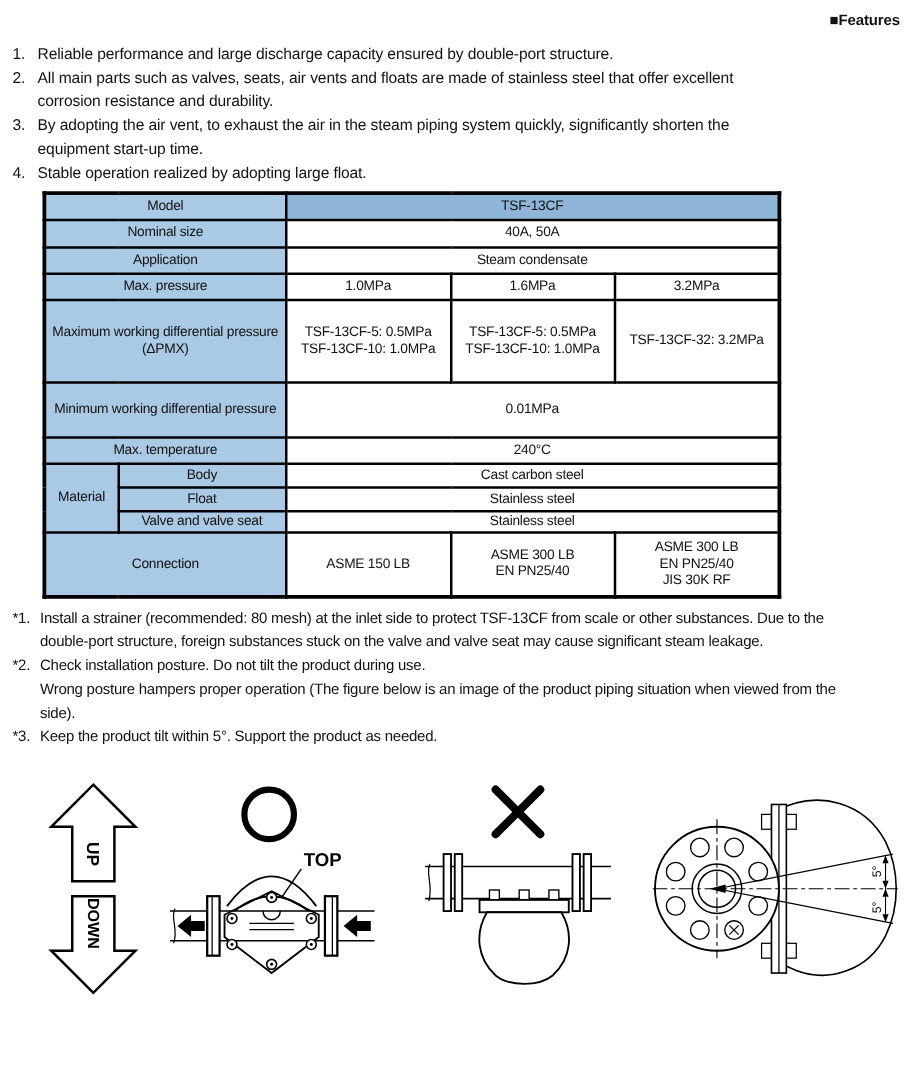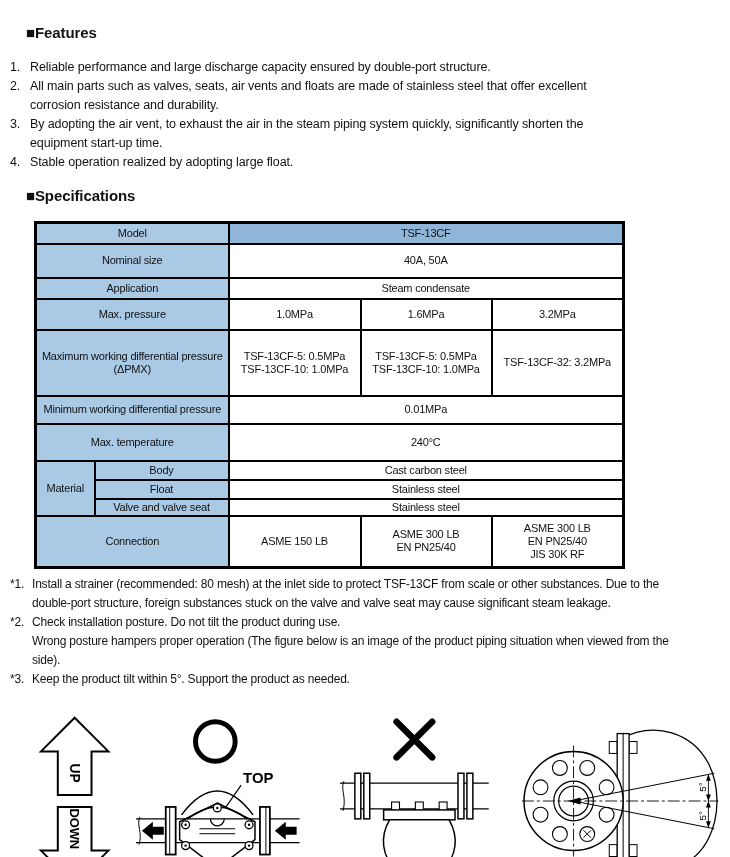--- a/index.html
+++ b/index.html
@@ -1,19 +1,19 @@
 <!DOCTYPE html>
 <html style="--hdr-bg: #a9c9e4; --model-bg: #8fb6d8;"><head>
 <meta charset="utf-8">
 <style>
   html,body { margin:0; padding:0; background:#fff; }
   body { width:730px; min-height:857px; font-family:"Liberation Sans",sans-serif; color:#121212; }
   .page { padding:7px 10px 0 10px; }
 
-  .sec-heading { font-size:15px; font-weight:bold; margin:16px; letter-spacing:-0.1px; line-height:19px; }
+  .sec-heading { font-size:12px; font-weight:bold; margin:0; letter-spacing:-0.1px; line-height:19px;text-align:right; }
 
   .list { margin-top:8px; }
   .li { display:flex; font-size:12.5px; line-height:19px; letter-spacing:-0.1px; }
   .li .num { width:20px; flex:none; }
   .li .txt { flex:1; }
   .pre { white-space:pre-line; }
 
   .spec-heading { margin-top:14px; }
 
   table.spec { border-collapse:collapse; table-layout:fixed; width:588px; margin:5px 0 0 24px; border:3px solid #000; }
@@ -56,63 +56,62 @@
       <span class="num">3.</span>
       <span class="txt pre">By adopting the air vent, to exhaust the air in the steam piping system quickly, significantly shorten the
 equipment start-up time.</span>
     </div>
     <div class="li">
       <span class="num">4.</span>
       <span class="txt pre">Stable operation realized by adopting large float.</span>
     </div>
   </div>
 
-  <h2 class="sec-heading spec-heading">■Specifications</h2>
 
   <table class="spec">
     <colgroup>
       <col style="width:59px">
         <col style="width:134px">
         <col style="width:132px">
         <col style="width:131px">
         <col style="width:132px">
     </colgroup>
     <tbody>
       <tr style="height:21px">
         <td colspan="2" class="hdr">Model</td>
         <td colspan="3" class="modelv">TSF-13CF</td>
       </tr>
-      <tr style="height:34px">
+      <tr style="height:22px">
         <td colspan="2" class="hdr">Nominal size</td>
         <td colspan="3">40A, 50A</td>
       </tr>
       <tr style="height:21px">
         <td colspan="2" class="hdr">Application</td>
         <td colspan="3">Steam condensate</td>
       </tr>
-      <tr style="height:31px">
+      <tr style="height:21px">
         <td colspan="2" class="hdr">Max. pressure</td>
         <td>1.0MPa</td>
         <td>1.6MPa</td>
         <td>3.2MPa</td>
       </tr>
       <tr style="height:66px">
         <td colspan="2" class="hdr sm pre">Maximum working differential pressure
 (ΔPMX)</td>
         <td class="pre">TSF-13CF-5: 0.5MPa
 TSF-13CF-10: 1.0MPa</td>
         <td class="pre">TSF-13CF-5: 0.5MPa
 TSF-13CF-10: 1.0MPa</td>
         <td class="pre">TSF-13CF-32: 3.2MPa</td>
       </tr>
-      <tr style="height:28px">
+      <tr style="height:44px">
         <td colspan="2" class="hdr sm">Minimum working differential pressure</td>
         <td colspan="3">0.01MPa</td>
       </tr>
-      <tr style="height:37px">
+      <tr style="height:21px">
         <td colspan="2" class="hdr">Max. temperature</td>
         <td colspan="3">240°C</td>
       </tr>
       <tr style="height:19px">
         <td rowspan="3" class="hdr">Material</td>
         <td class="hdr">Body</td>
         <td colspan="3">Cast carbon steel</td>
       </tr>
       <tr style="height:19px">
         <td class="hdr">Float</td>

